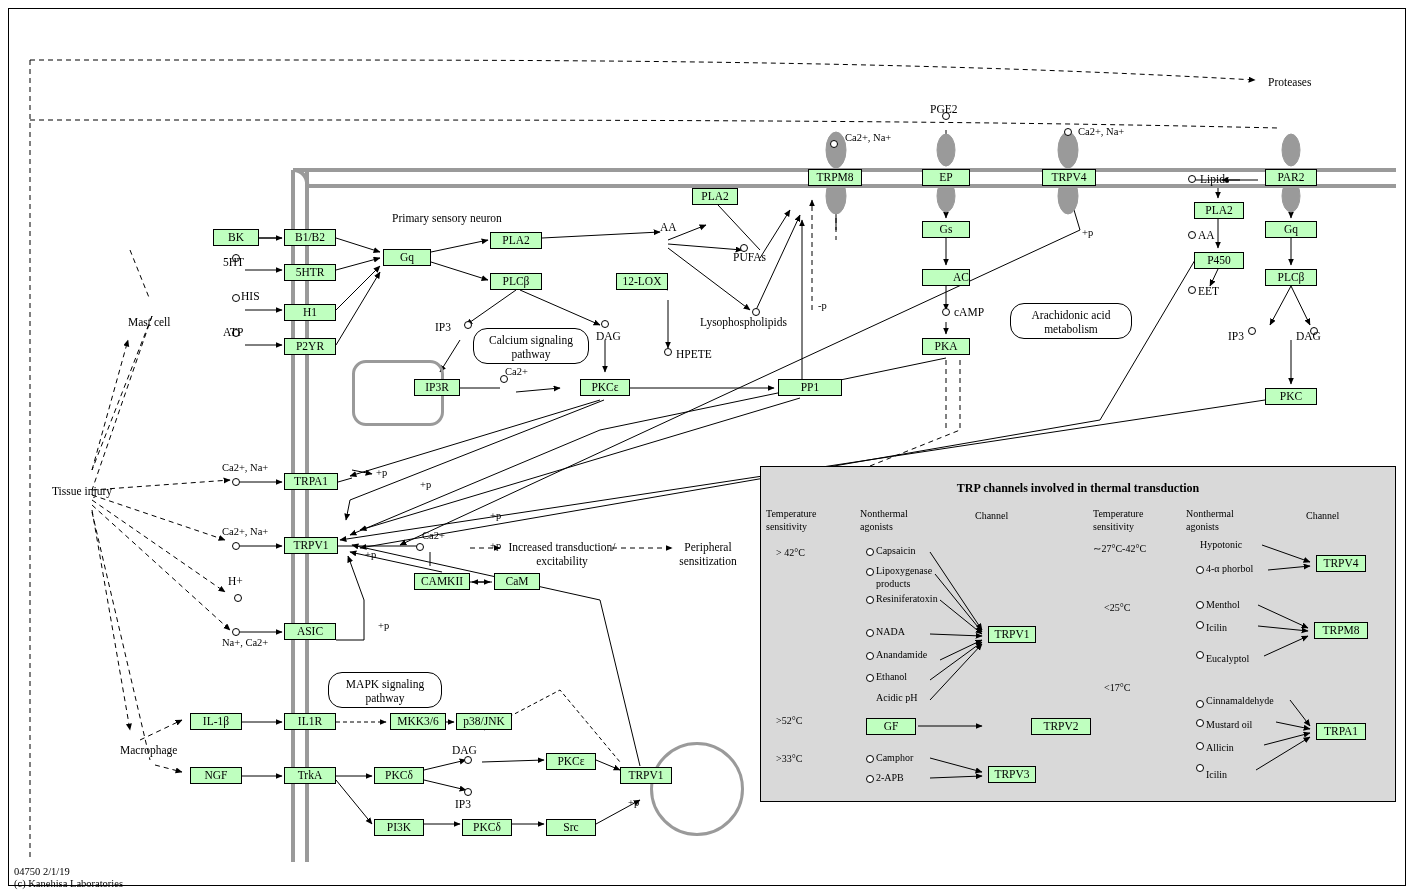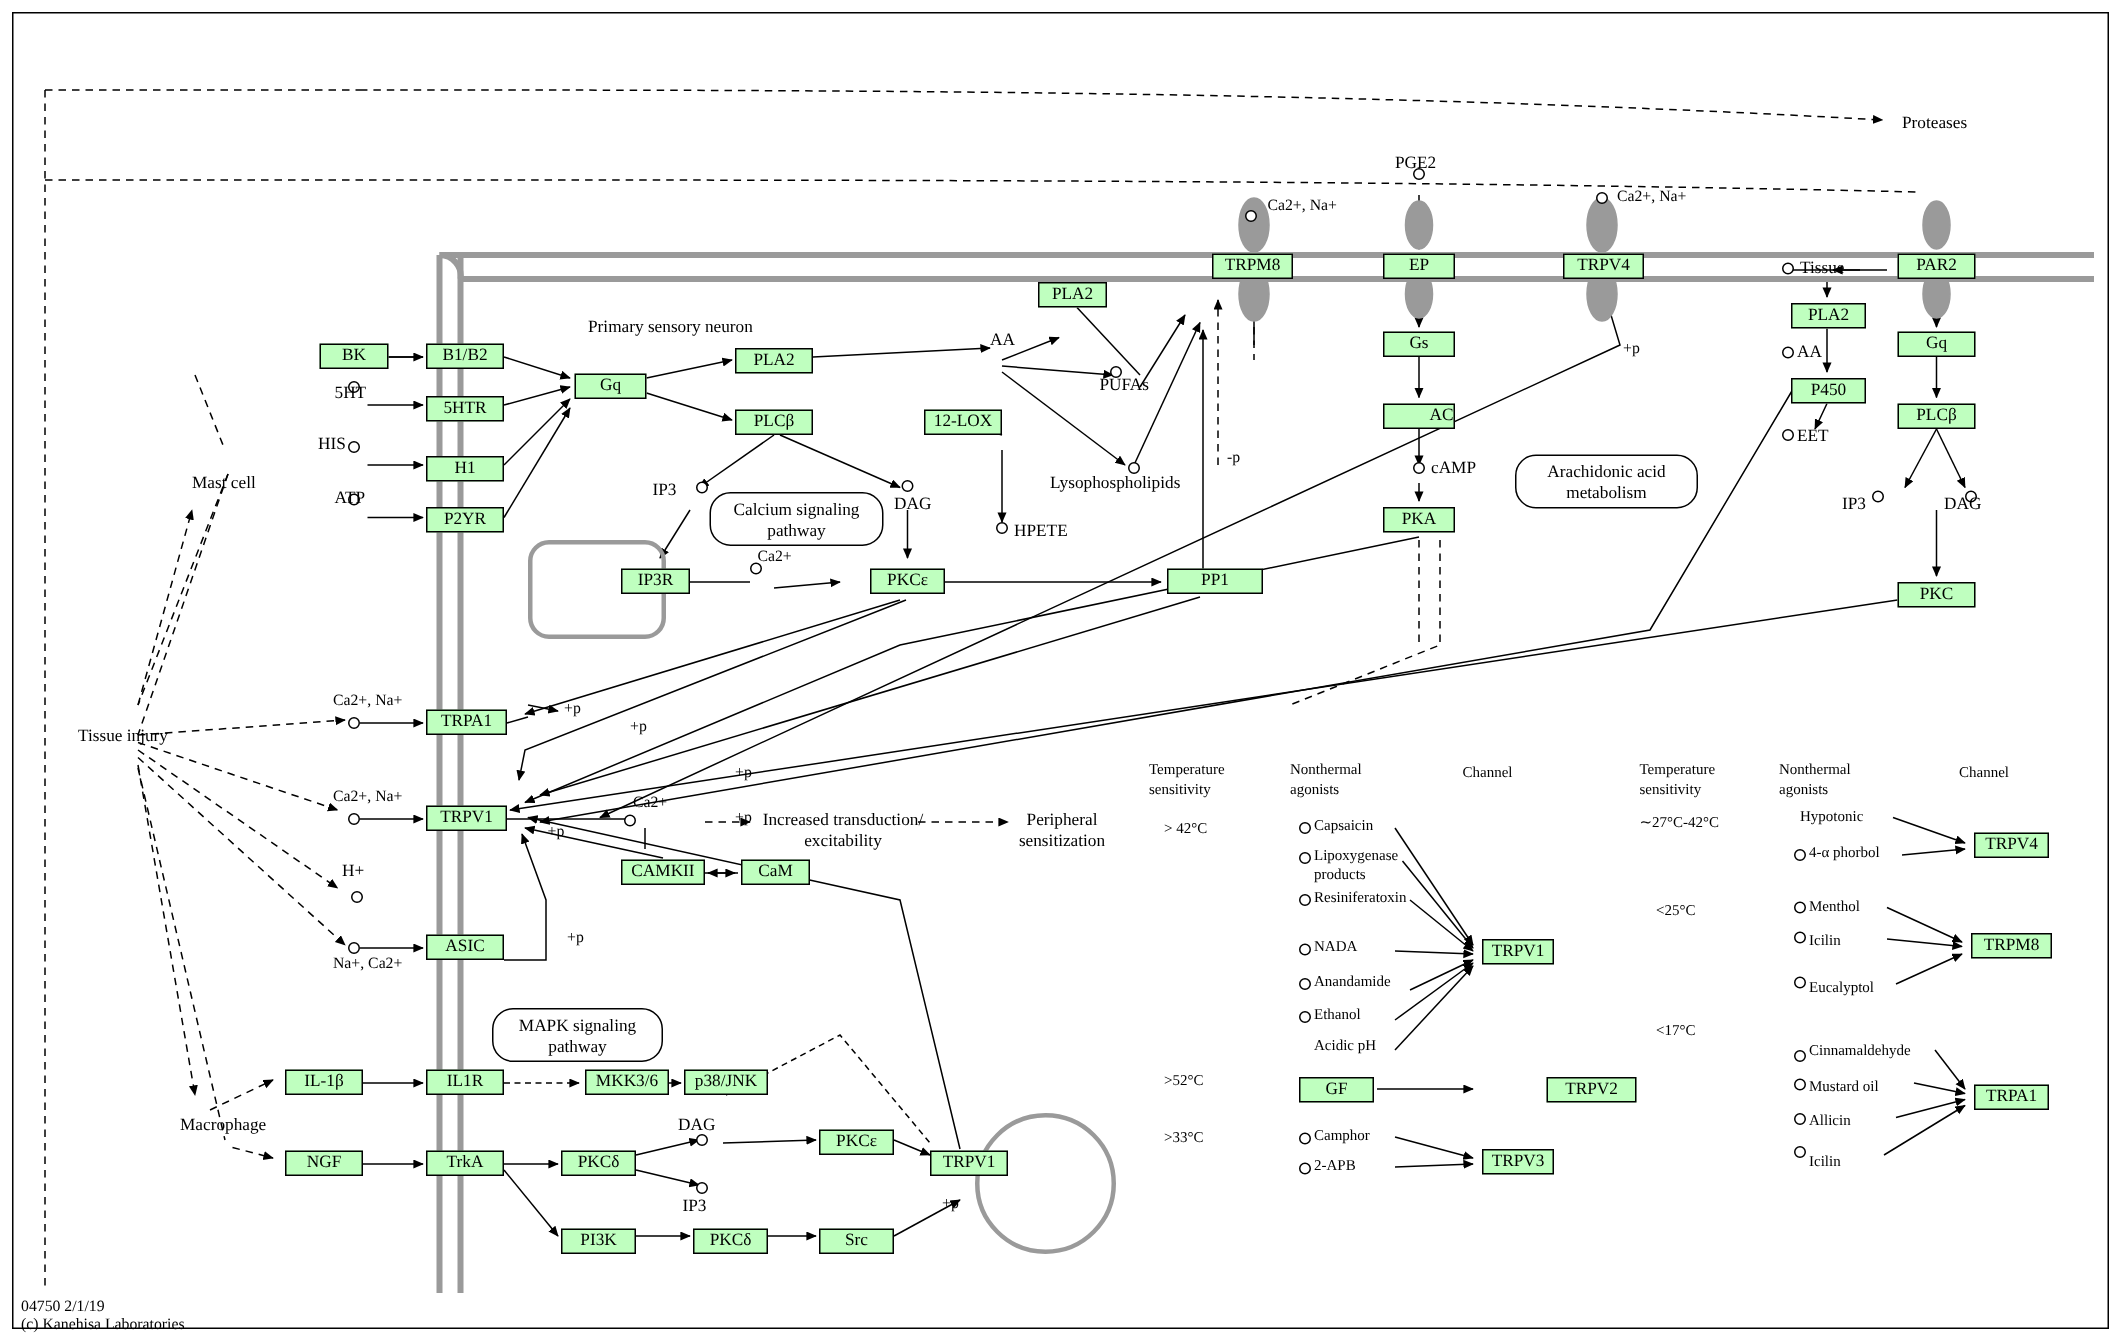--- a/index.html
+++ b/index.html
@@ -194,34 +194,34 @@
   <div class="circ" style="left:1310px;top:327px;"></div>
   <div class="circ" style="left:464px;top:756px;"></div>
   <div class="circ" style="left:464px;top:788px;"></div>
 
   <div class="lbl" style="left:392px;top:212px;">Primary sensory neuron</div>
   <div class="lbl" style="left:128px;top:316px;">Mast cell</div>
   <div class="lbl" style="left:52px;top:485px;">Tissue injury</div>
   <div class="lbl" style="left:120px;top:744px;">Macrophage</div>
   <div class="lbl" style="left:1268px;top:76px;">Proteases</div>
   <div class="lbl" style="left:930px;top:103px;">PGE2</div>
-  <div class="lbl" style="left:1200px;top:173px;">Tissue</div>
+  <div class="lbl" style="left:1200px;top:173px;">Lipids</div>
   <div class="lbl" style="left:1198px;top:229px;">AA</div>
   <div class="lbl" style="left:1198px;top:285px;">EET</div>
   <div class="lbl" style="left:660px;top:221px;">AA</div>
   <div class="lbl" style="left:733px;top:251px;text-align:center;">PUFAs</div>
   <div class="lbl" style="left:700px;top:316px;">Lysophospholipids</div>
   <div class="lbl" style="left:676px;top:348px;">HPETE</div>
   <div class="lbl" style="left:596px;top:330px;">DAG</div>
   <div class="lbl" style="left:435px;top:321px;">IP3</div>
   <div class="lbl" style="left:954px;top:306px;">cAMP</div>
   <div class="lbl" style="left:1228px;top:330px;">IP3</div>
   <div class="lbl" style="left:1296px;top:330px;">DAG</div>
   <div class="lbl" style="left:223px;top:256px;">5HT</div>
-  <div class="lbl" style="left:212px;top:290px;">HIS</div>
+  <div class="lbl" style="left:241px;top:290px;">HIS</div>
   <div class="lbl" style="left:223px;top:326px;">ATP</div>
   <div class="lbl" style="left:228px;top:575px;">H+</div>
   <div class="lbl sm" style="left:222px;top:637px;">Na+, Ca2+</div>
   <div class="lbl sm" style="left:222px;top:462px;">Ca2+, Na+</div>
   <div class="lbl sm" style="left:222px;top:526px;">Ca2+, Na+</div>
   <div class="lbl sm" style="left:845px;top:132px;">Ca2+, Na+</div>
   <div class="lbl sm" style="left:1078px;top:126px;">Ca2+, Na+</div>
   <div class="lbl sm" style="left:505px;top:366px;">Ca2+</div>
   <div class="lbl sm" style="left:422px;top:530px;">Ca2+</div>
   <div class="lbl" style="left:452px;top:744px;">DAG</div>
@@ -278,20 +278,23 @@
       <div class="gene" style="left: 190px; top: 767px; width: 52px;">NGF</div>
       <div class="gene" style="left: 284px; top: 767px; width: 52px;">TrkA</div>
       <div class="gene" style="left: 374px; top: 767px; width: 50px;">PKCδ</div>
       <div class="gene" style="left: 546px; top: 753px; width: 50px;">PKCε</div>
       <div class="gene" style="left: 620px; top: 767px; width: 52px;">TRPV1</div>
       <div class="gene" style="left: 374px; top: 819px; width: 50px;">PI3K</div>
       <div class="gene" style="left: 462px; top: 819px; width: 50px;">PKCδ</div>
       <div class="gene" style="left: 546px; top: 819px; width: 50px;">Src</div>
     </div>
 
+  <div class="panel">
+    <div class="panel-title">TRP channels involved in thermal transduction</div>
+  </div>
   <div id="panel-content">
       <div class="ph" style="left: 766px; top: 507px; width: 72px; white-space: normal;">Temperature sensitivity</div>
       <div class="ph" style="left: 860px; top: 507px; width: 78px; white-space: normal;">Nonthermal agonists</div>
       <div class="ph" style="left: 975px; top: 509px; width: 60px; white-space: normal;">Channel</div>
       <div class="ph" style="left: 1093px; top: 507px; width: 76px; white-space: normal;">Temperature sensitivity</div>
       <div class="ph" style="left: 1186px; top: 507px; width: 78px; white-space: normal;">Nonthermal agonists</div>
       <div class="ph" style="left: 1306px; top: 509px; width: 60px; white-space: normal;">Channel</div>
       <div class="ph" style="left: 776px; top: 546px; width: 60px;">&gt; 42°C</div>
       <div class="circ" style="left: 866px; top: 548px;"></div>
       <div class="ph" style="left: 876px; top: 544px; width: 80px;">Capsaicin</div>

